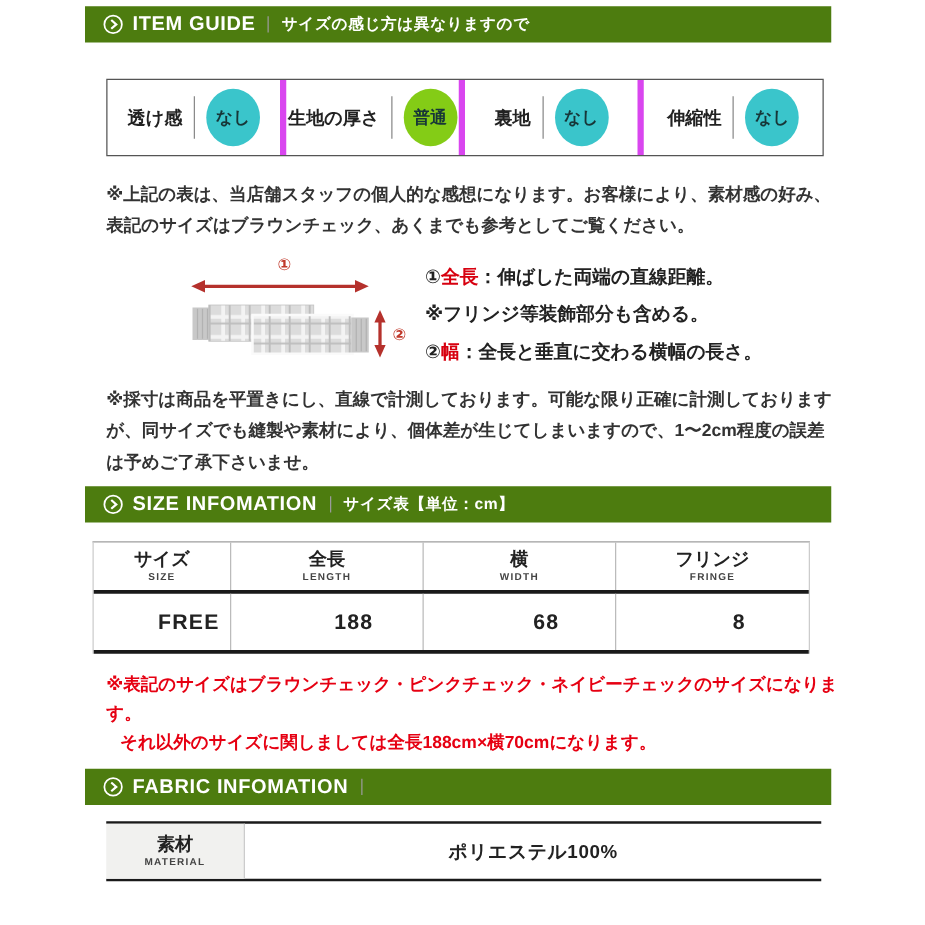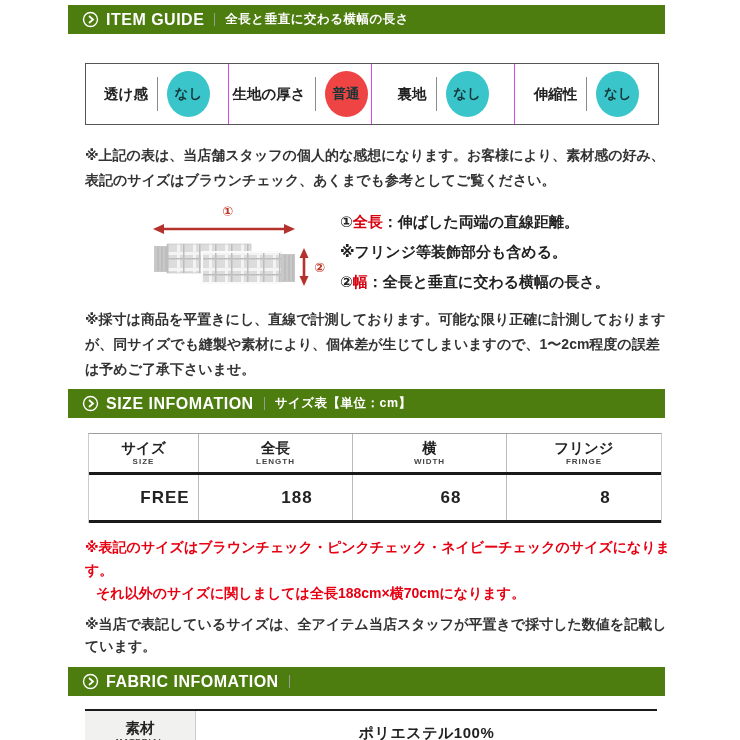--- a/index.html
+++ b/index.html
@@ -22,21 +22,21 @@
   .bar .subtitle{font-size:12.5px;font-weight:bold;letter-spacing:.5px;white-space:nowrap;}
 
   
   .attr-table{
     margin:29px 0 0 17px;width:572px;height:60px;
     display:grid;grid-template-columns:1fr 1fr 1fr 1fr;
     border:1px solid #555;
   }
   .attr-cell{
     display:flex;align-items:center;justify-content:center;gap:9px;
-    border-right:1px solid #d946ef;
+    border-right:5px solid #d946ef;
   }
   .attr-cell:last-child{border-right:none;}
   .attr-label{font-size:14.5px;font-weight:bold;color:#222;}
   .attr-divider{width:1px;height:34px;background:#8a8a8a;}
   .attr-badge{
     width:43px;height:46px;border-radius:50%;
     display:flex;align-items:center;justify-content:center;
     font-size:13.5px;font-weight:bold;color:#173638;
   }
 
@@ -47,21 +47,21 @@
   }
 
   
   .diagram{margin:6px 0 0 72px;display:flex;align-items:flex-start;}
   .legend{margin:8px 0 0 0;}
   .legend-line{font-size:15px;font-weight:bold;line-height:30px;color:#222;white-space:nowrap;}
   .legend-line .term{color:#d7000f;}
 
   
   .size-table{
-    margin:15px 0 0 20px;width:572px;
+    margin:15px 0 0 6px;width:572px;
     border-top:1px solid #9e9e9e;border-left:1px solid #ccc;border-right:1px solid #ccc;
   }
   .size-row{display:grid;grid-template-columns:110px 154px 154px 154px;}
   .size-head{border-bottom:3px solid #1a1a1a;}
   .size-body{border-bottom:3px solid #1a1a1a;}
   .size-cell{
     display:flex;flex-direction:column;align-items:center;justify-content:center;
     border-right:1px solid #bbb;padding:5px 0;
   }
   .size-cell:last-child{border-right:none;}
@@ -107,33 +107,33 @@
 
     <div class="bar">
       <span class="cicon">
         <svg width="17" height="17" viewBox="0 0 17 17">
           <circle cx="8.5" cy="8.5" r="7" fill="none" stroke="#ffffff" stroke-width="1.4"></circle>
           <path d="M7 5 L11 8.5 L7 12" fill="none" stroke="#ffffff" stroke-width="1.8"></path>
         </svg>
       </span>
       <span class="title">ITEM GUIDE</span>
       <span class="vsep"></span>
-      <span class="subtitle">全長と垂直に交わる横幅の長さ</span>
+      <span class="subtitle">サイズの感じ方は異なりますので</span>
     </div>
 
     <div class="attr-table">
       <div class="attr-cell">
         <span class="attr-label">透け感</span>
         <span class="attr-divider"></span>
         <span class="attr-badge" style="background:#3ac5cb">なし</span>
       </div>
       <div class="attr-cell">
         <span class="attr-label">生地の厚さ</span>
         <span class="attr-divider"></span>
-        <span class="attr-badge" style="background:#ef4444">普通</span>
+        <span class="attr-badge" style="background:#84cc16">普通</span>
       </div>
       <div class="attr-cell">
         <span class="attr-label">裏地</span>
         <span class="attr-divider"></span>
         <span class="attr-badge" style="background:#3ac5cb">なし</span>
       </div>
       <div class="attr-cell">
         <span class="attr-label">伸縮性</span>
         <span class="attr-divider"></span>
         <span class="attr-badge" style="background:#3ac5cb">なし</span>
@@ -236,21 +236,20 @@
         <div class="size-cell">
             <span class="sz-val">8</span>
           </div>
       </div>
     </div>
 
     <div class="red-note">
       <div>※表記のサイズはブラウンチェック・ピンクチェック・ネイビーチェックのサイズになります。</div>
       <div class="indent">それ以外のサイズに関しましては全長188cm×横70cmになります。</div>
     </div>
-    <div class="black-note">※当店で表記しているサイズは、全アイテム当店スタッフが平置きで採寸した数値を記載しています。</div>
 
     <div class="bar bar3">
       <span class="cicon">
         <svg width="17" height="17" viewBox="0 0 17 17">
           <circle cx="8.5" cy="8.5" r="7" fill="none" stroke="#ffffff" stroke-width="1.4"></circle>
           <path d="M7 5 L11 8.5 L7 12" fill="none" stroke="#ffffff" stroke-width="1.8"></path>
         </svg>
       </span>
       <span class="title">FABRIC INFOMATION</span>
       <span class="vsep"></span>

